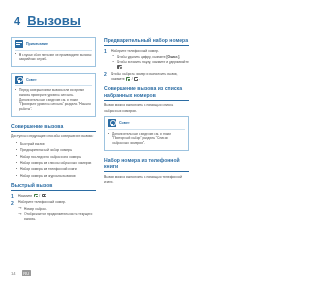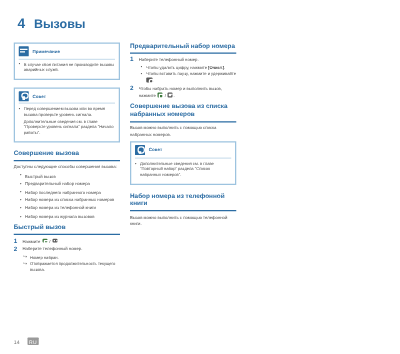--- a/index.html
+++ b/index.html
@@ -26,23 +26,24 @@
     gap:7px;
     margin:0 0 9px 3px;
   }
   .chapter-num{
     font-size:11px;
     font-weight:bold;
     color:#2b6ca3;
     letter-spacing:0px;
   }
   .chapter-title{
-    font-size:10px;
-    font-weight:bold;
-    color:#2b6ca3;
+    font-size:13px;
+    font-weight:bold;
+    color:#2b6ca3;
+    text-decoration:underline;
   }
 
   
   .cols{
     display:flex;
     gap:8px;
     align-items:flex-start;
   }
   .col{width:85px;}
 

